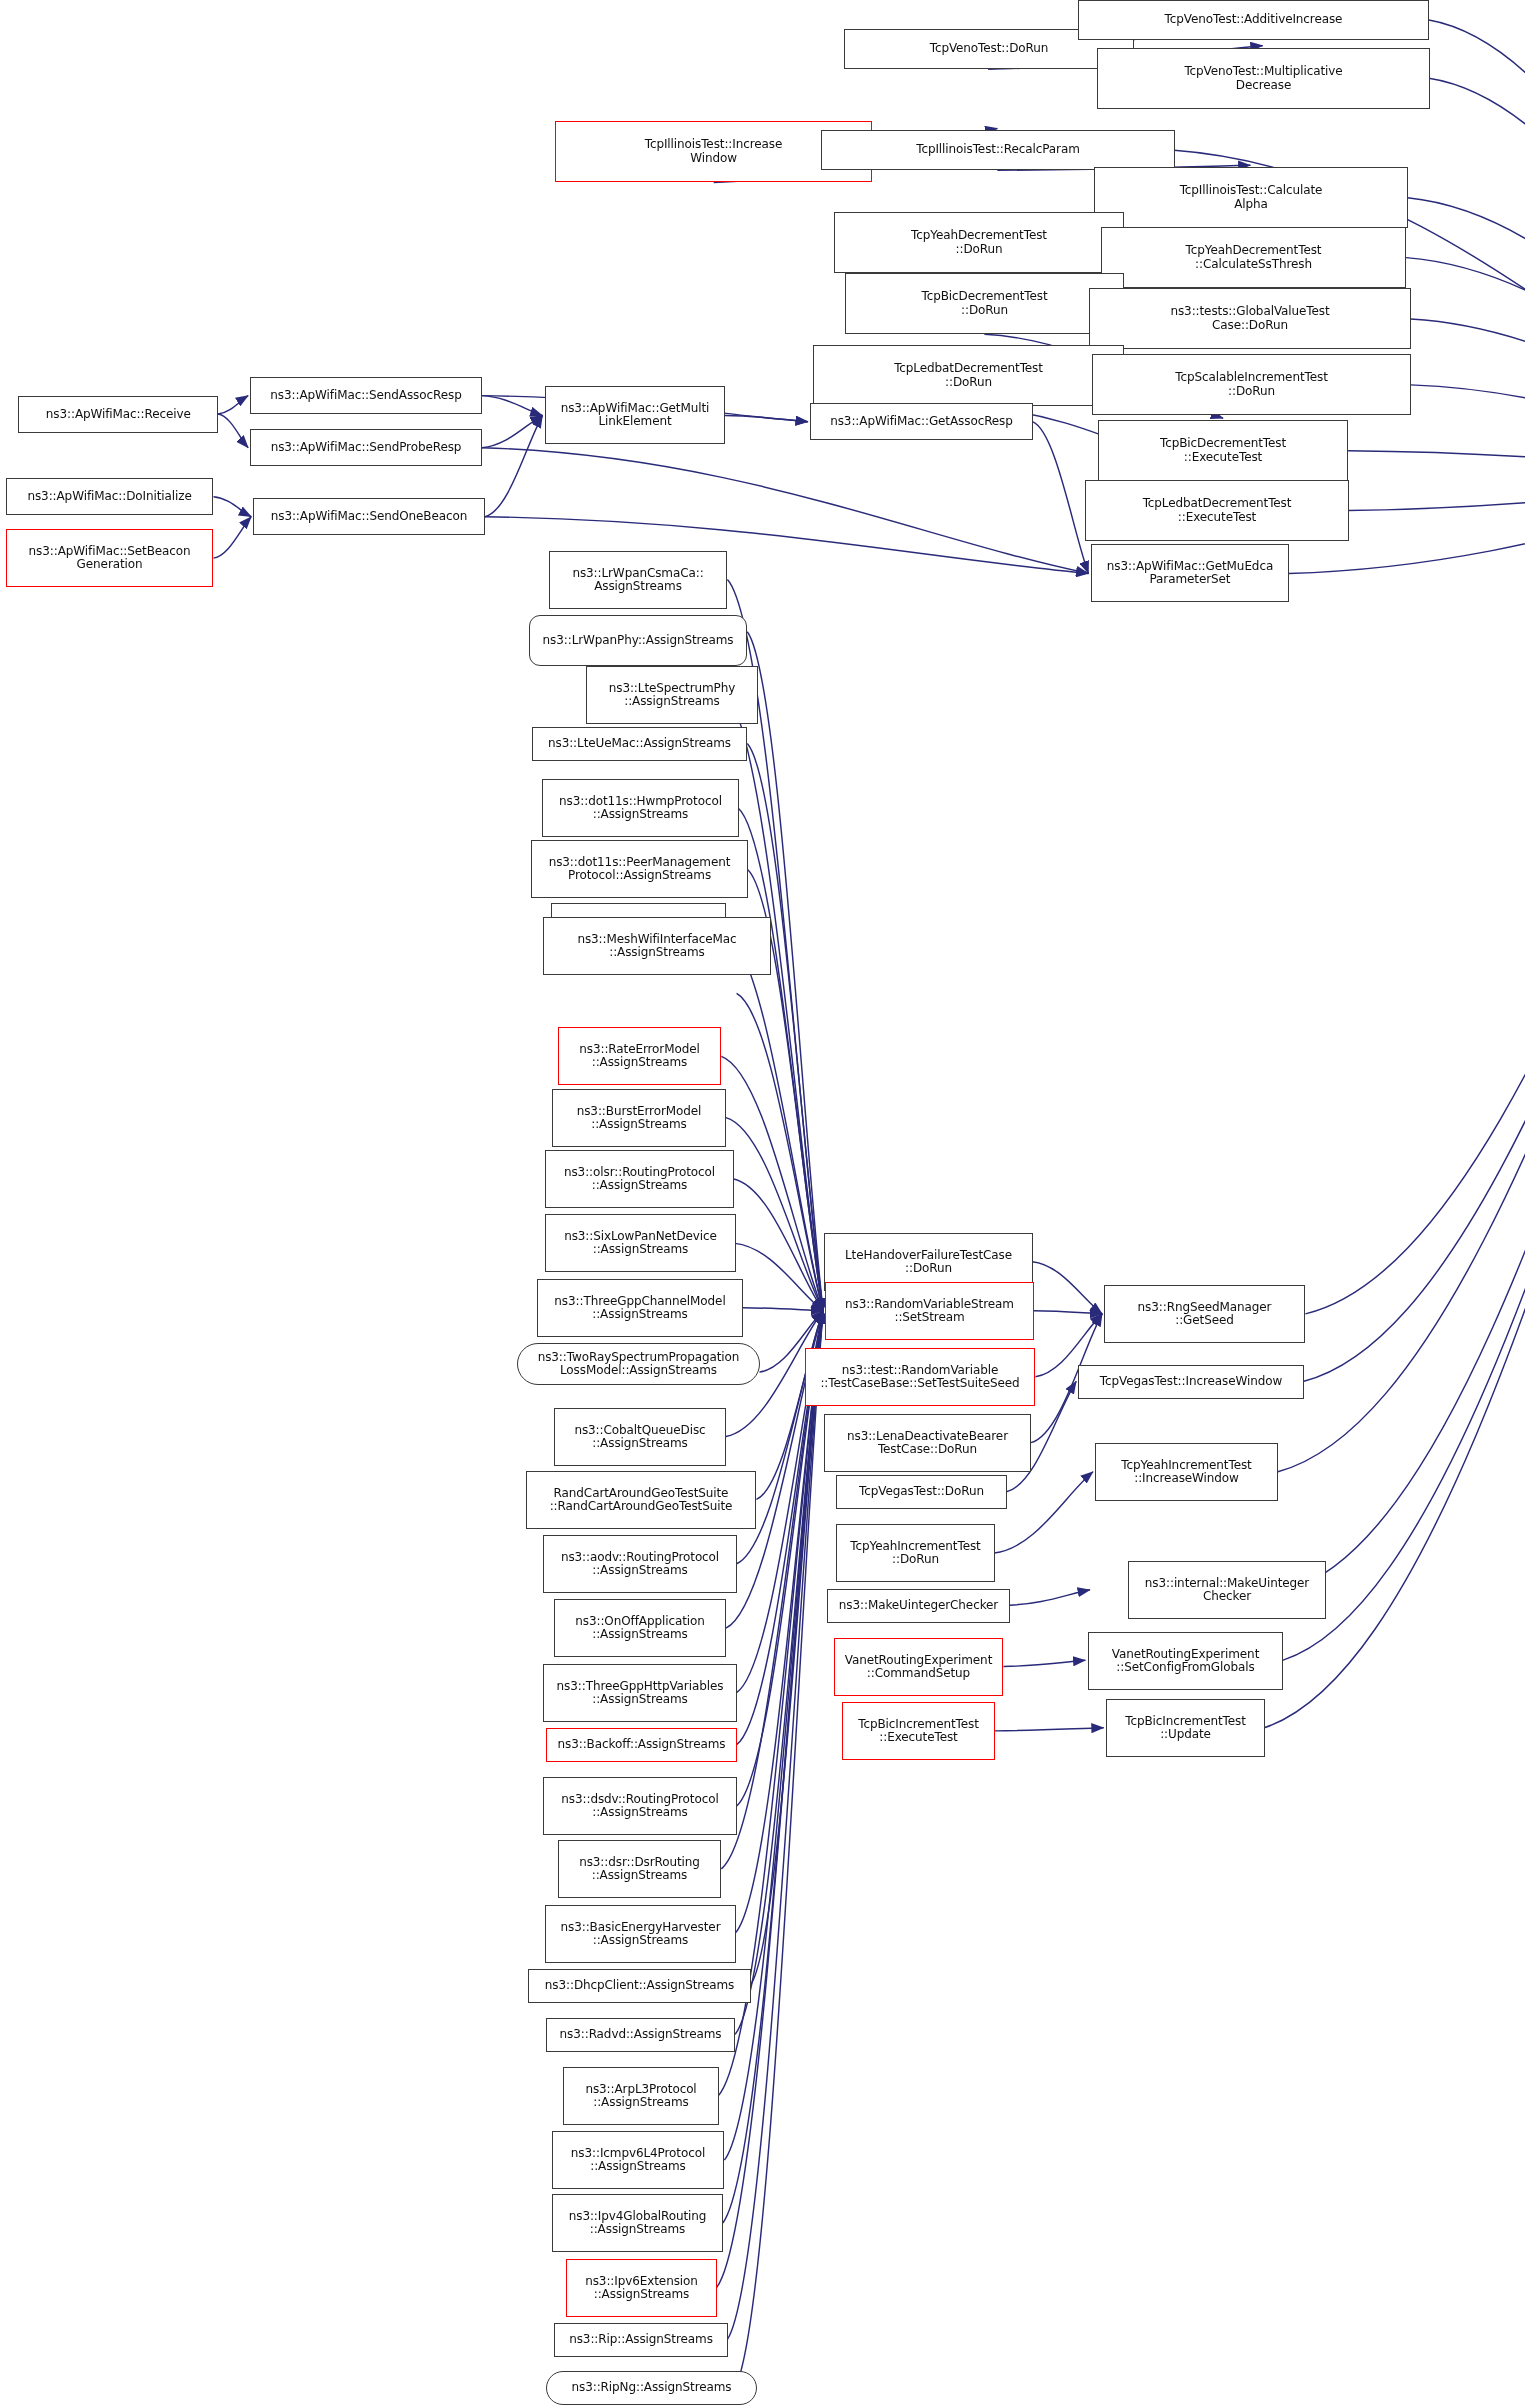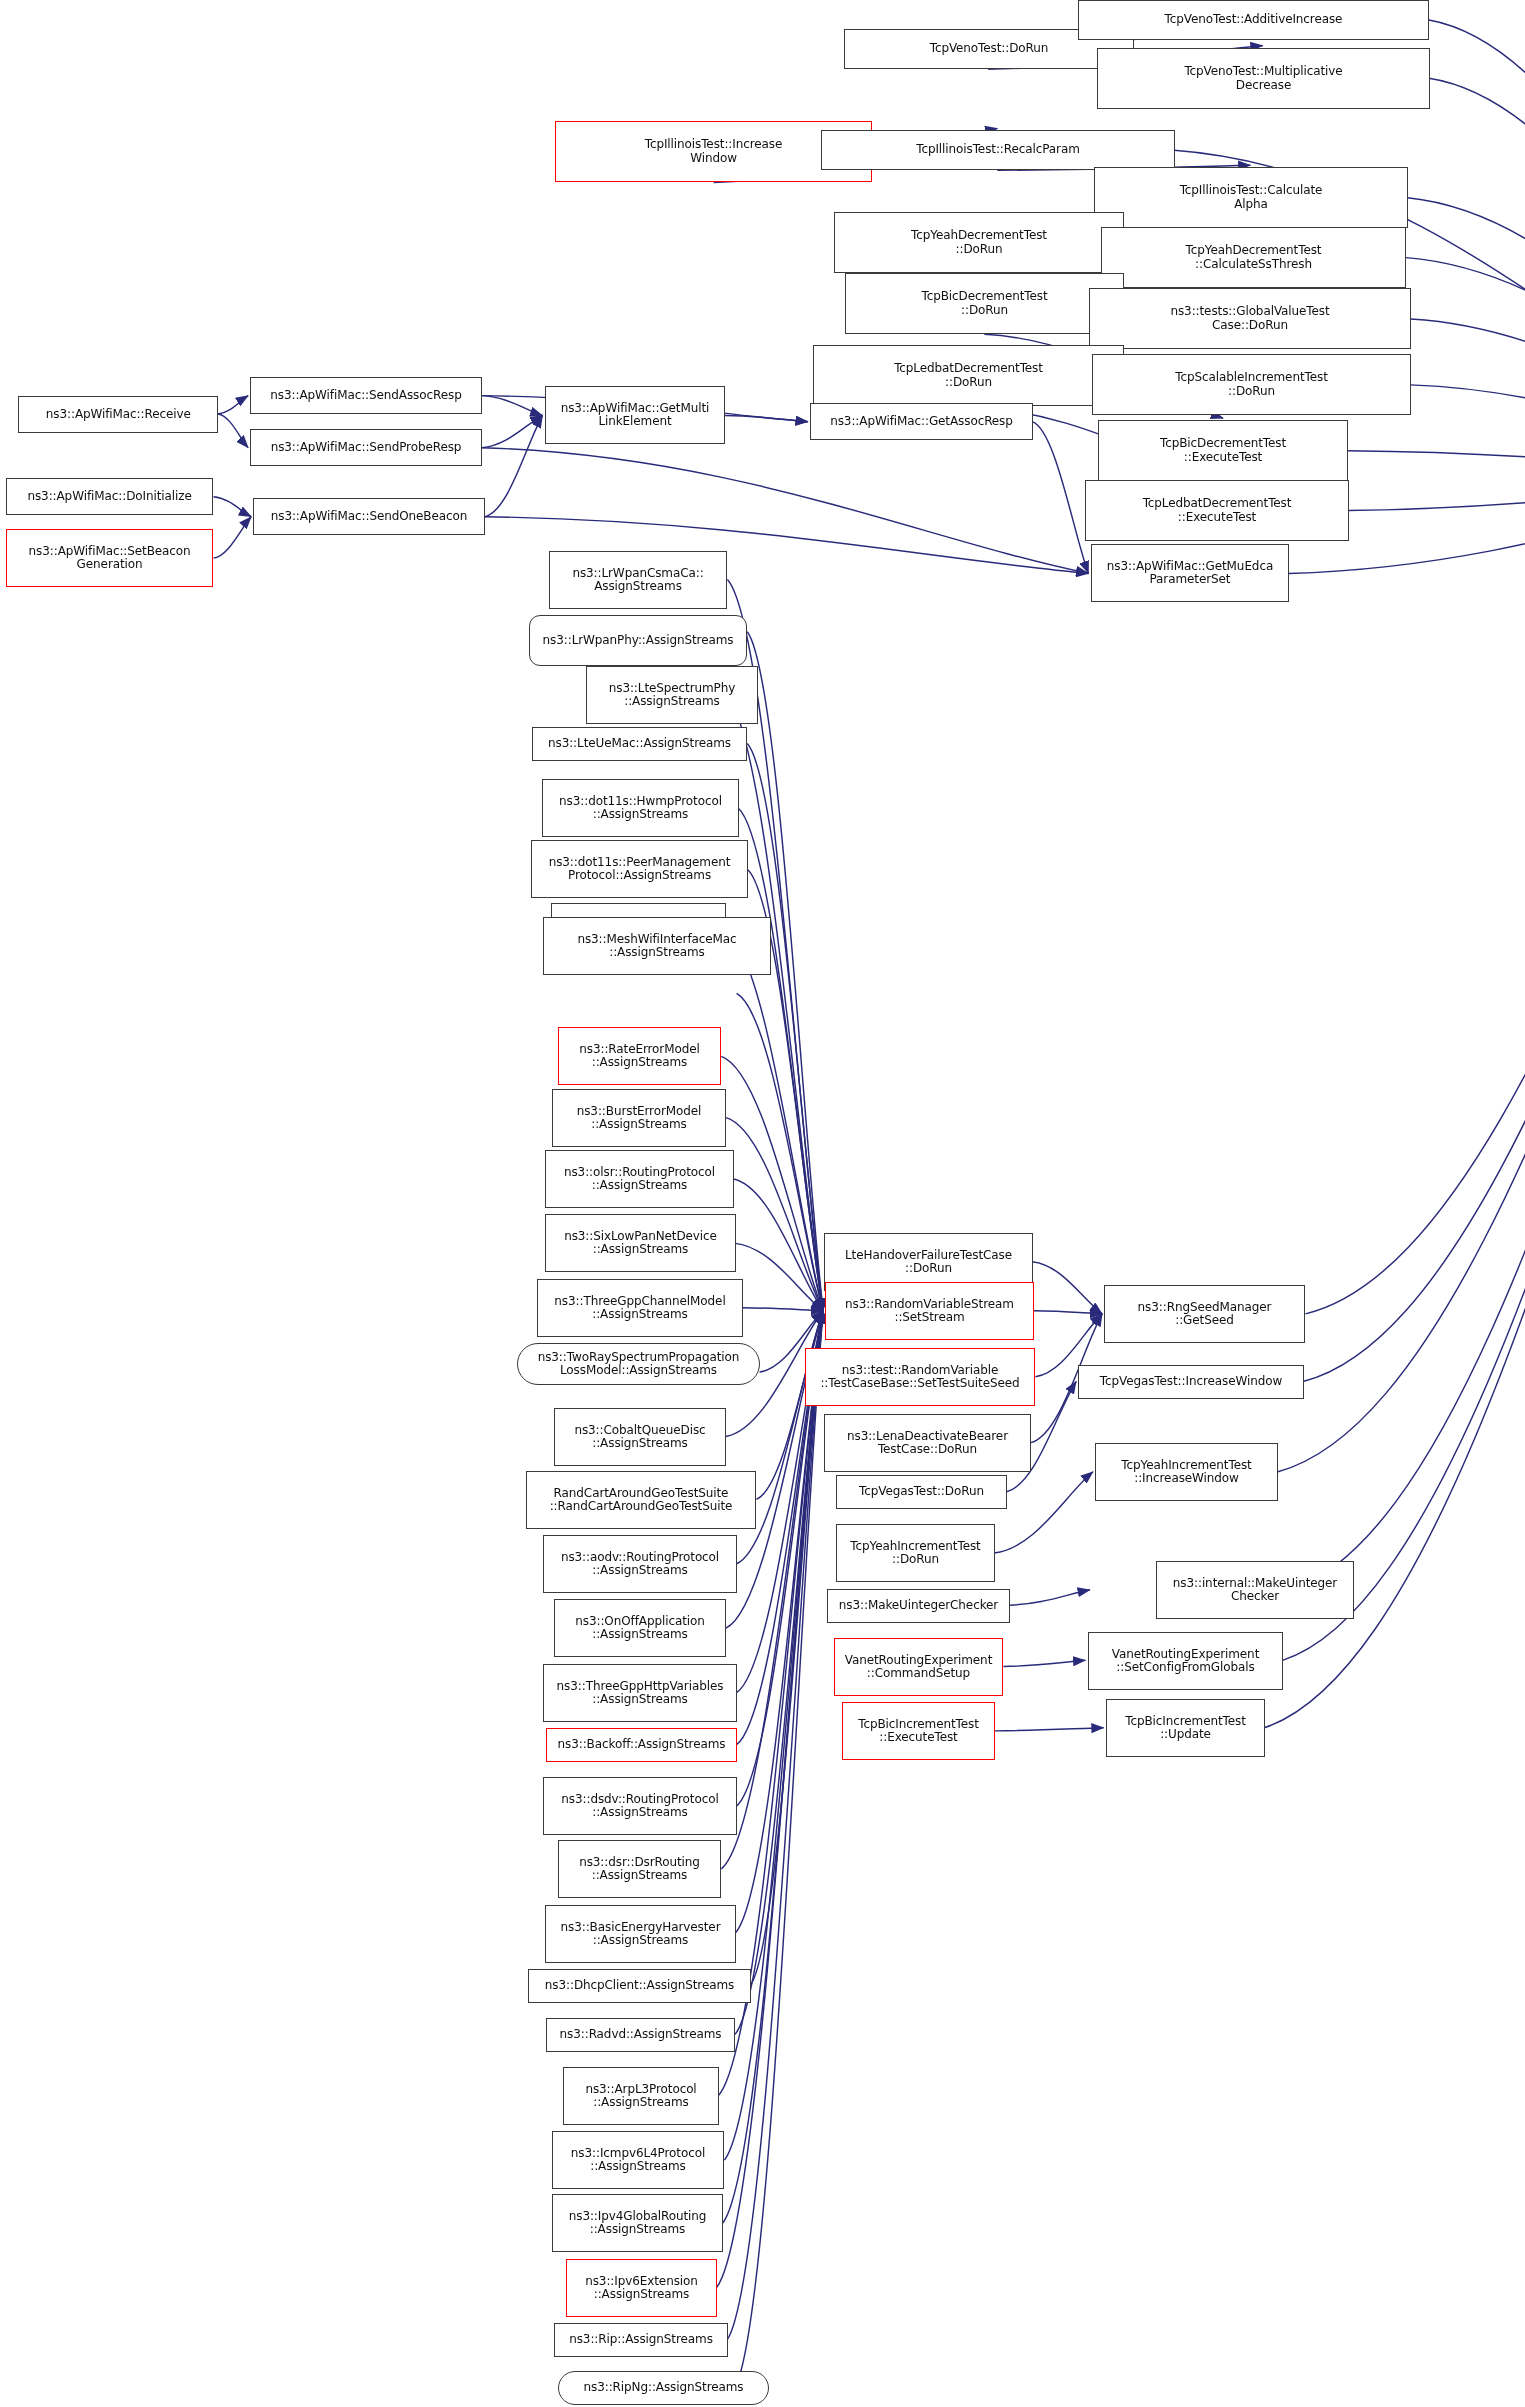--- a/index.html
+++ b/index.html
@@ -217,21 +217,21 @@
       <div class="node" style="left: 546px; top: 2018px; width: 189px; height: 34px;">ns3::Radvd::AssignStreams</div>
       <div class="node" style="left: 563px; top: 2067px; width: 156px; height: 58px;">ns3::ArpL3Protocol
 ::AssignStreams</div>
       <div class="node" style="left: 552px; top: 2131px; width: 172px; height: 58px;">ns3::Icmpv6L4Protocol
 ::AssignStreams</div>
       <div class="node" style="left: 552px; top: 2194px; width: 171px; height: 58px;">ns3::Ipv4GlobalRouting
 ::AssignStreams</div>
       <div class="node red" style="left: 566px; top: 2259px; width: 151px; height: 58px;">ns3::Ipv6Extension
 ::AssignStreams</div>
       <div class="node" style="left: 554px; top: 2323px; width: 174px; height: 34px;">ns3::Rip::AssignStreams</div>
-      <div class="node" style="left: 558px; top: 2371px; width: 211px; height: 34px; border-radius: 17px;">ns3::RipNg::AssignStreams</div>
+      <div class="node" style="left: 546px; top: 2371px; width: 211px; height: 34px; border-radius: 17px;">ns3::RipNg::AssignStreams</div>
       <div class="node" style="left: 824px; top: 1233px; width: 209px; height: 58px;">LteHandoverFailureTestCase
 ::DoRun</div>
       <div class="node red" style="left: 825px; top: 1282px; width: 209px; height: 58px;">ns3::RandomVariableStream
 ::SetStream</div>
       <div class="node red" style="left: 805px; top: 1348px; width: 230px; height: 58px;">ns3::test::RandomVariable
 ::TestCaseBase::SetTestSuiteSeed</div>
       <div class="node" style="left: 824px; top: 1414px; width: 207px; height: 58px;">ns3::LenaDeactivateBearer
 TestCase::DoRun</div>
       <div class="node" style="left: 836px; top: 1475px; width: 171px; height: 34px; text-align: center;">TcpVegasTest::DoRun</div>
       <div class="node" style="left: 836px; top: 1524px; width: 159px; height: 58px;">TcpYeahIncrementTest
@@ -239,21 +239,21 @@
       <div class="node" style="left: 827px; top: 1589px; width: 183px; height: 34px;">ns3::MakeUintegerChecker</div>
       <div class="node red" style="left: 834px; top: 1638px; width: 169px; height: 58px;">VanetRoutingExperiment
 ::CommandSetup</div>
       <div class="node red" style="left: 842px; top: 1702px; width: 153px; height: 58px;">TcpBicIncrementTest
 ::ExecuteTest</div>
       <div class="node" style="left: 1104px; top: 1285px; width: 201px; height: 58px;">ns3::RngSeedManager
 ::GetSeed</div>
       <div class="node" style="left: 1078px; top: 1365px; width: 226px; height: 34px;">TcpVegasTest::IncreaseWindow</div>
       <div class="node" style="left: 1095px; top: 1443px; width: 183px; height: 58px;">TcpYeahIncrementTest
 ::IncreaseWindow</div>
-      <div class="node" style="left: 1156px; top: 1561px; width: 198px; height: 58px;">ns3::internal::MakeUinteger
+      <div class="node" style="left: 1128px; top: 1561px; width: 198px; height: 58px;">ns3::internal::MakeUinteger
 Checker</div>
       <div class="node" style="left: 1088px; top: 1632px; width: 195px; height: 58px;">VanetRoutingExperiment
 ::SetConfigFromGlobals</div>
       <div class="node" style="left: 1106px; top: 1699px; width: 159px; height: 58px;">TcpBicIncrementTest
 ::Update</div>
     </div>
 </div>
 
 
 </body></html>

